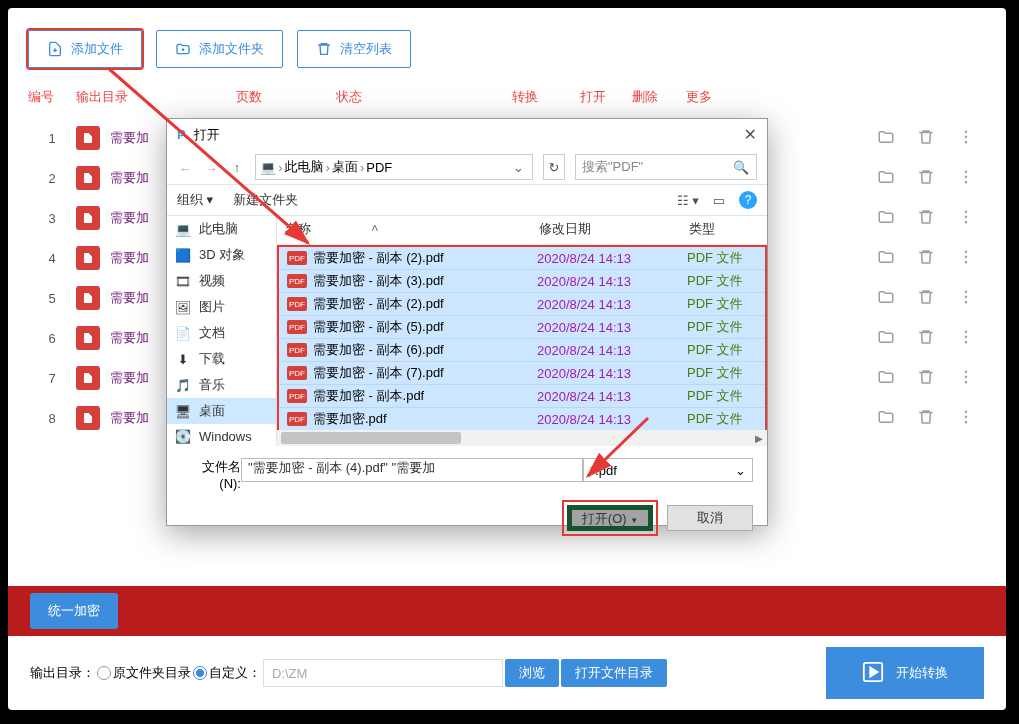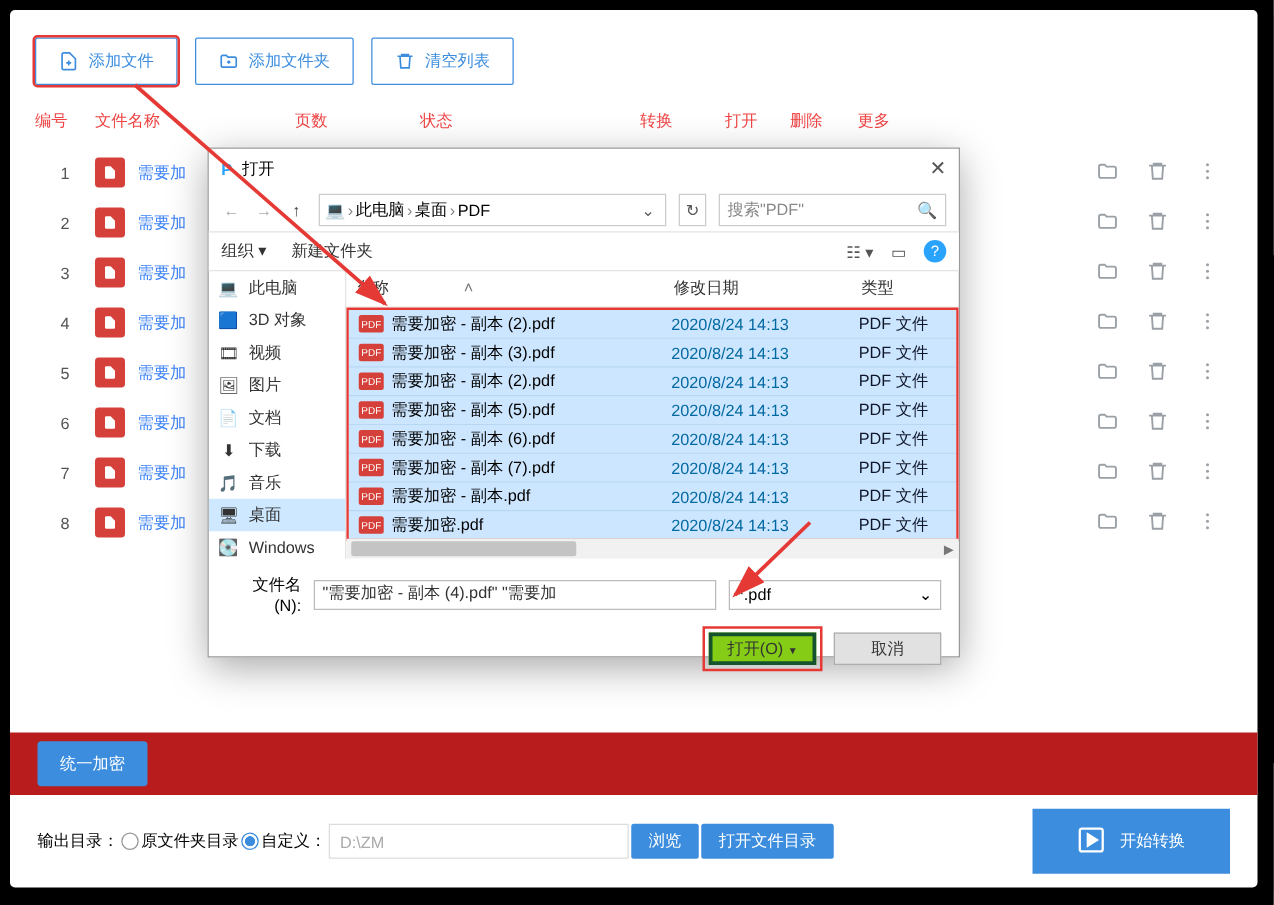--- a/index.html
+++ b/index.html
@@ -24,21 +24,21 @@
 .c-conv{width:68px}
 .c-open{width:52px}
 .c-del{width:54px}
 .c-more{width:48px}
 
 
 .rows{padding:0 20px}
 .row{display:flex;align-items:center;height:40px}
 .row .num{width:48px;text-align:center;color:#555}
 .pdf-ic{width:24px;height:24px;background:#d6403b;border-radius:3px;display:flex;align-items:center;justify-content:center;color:#fff;font-size:10px;margin-right:10px}
-.row .name{width:80px;overflow:hidden;white-space:nowrap;color:#3b82f6}
+.row .name{width:80px;overflow:hidden;white-space:nowrap;color:#701a75}
 .row .sp{flex:1}
 .icbtn{color:#9aa0a6;width:40px;text-align:center}
 .icbtn svg{width:18px;height:18px}
 
 
 .batch-bar{position:absolute;bottom:74px;left:0;right:0;height:50px;background:#b91c1c;display:flex;align-items:center;padding:0 22px}
 .batch-btn{background:#3c8dde;color:#fff;border:none;padding:9px 18px;border-radius:3px;cursor:pointer}
 .out-bar{position:absolute;bottom:0;left:0;right:0;height:74px;display:flex;align-items:center;padding:0 22px;gap:2px}
 .radio{width:14px;height:14px;border:1.5px solid #999;border-radius:50%;display:inline-block}
 .radio.on{border-color:#3c8dde;background:radial-gradient(#3c8dde 0 45%,#fff 50% 100%)}
@@ -72,36 +72,36 @@
 .fl-head{display:flex;padding:4px 8px 6px;color:#333;border-bottom:1px solid #eee}
 .fl-head .n{flex:1}
 .fl-head .d{width:150px}
 .fl-head .t{width:70px}
 .sort-caret{color:#777;margin-left:60px}
 .flist .fgroup{outline:2px solid #e53935;margin:2px}
 .fl-row{display:flex;align-items:center;padding:2px 8px;background:#cde6ff;border-top:1px solid #b8d7f3}
 .fl-row:first-child{border-top:none}
 .fl-row .mini{width:20px;height:14px;background:#d6403b;color:#fff;font-size:8px;display:flex;align-items:center;justify-content:center;border-radius:2px;margin-right:6px}
 .fl-row .n{flex:1;white-space:nowrap;overflow:hidden}
-.fl-row .d{width:150px;color:#0369a1}
-.fl-row .t{width:70px;color:#0f172a}
+.fl-row .d{width:150px;color:#a21caf}
+.fl-row .t{width:70px;color:#4d7c0f}
 .hscroll{position:absolute;bottom:0;left:0;right:0;height:16px;background:#f1f1f1}
 .hscroll .thumb{position:absolute;left:4px;top:2px;height:12px;width:180px;background:#c4c4c4;border-radius:2px}
 .hscroll .ar{position:absolute;top:0;width:16px;height:16px;display:flex;align-items:center;justify-content:center;color:#777}
 .hscroll .al{left:0}
 .hscroll .arr{right:0}
 
 .dlg-foot{padding:12px 14px}
-.fn-row{display:flex;align-items:center;gap:10px}
+.fn-row{display:flex;}
 .fn-row .lbl{width:60px;text-align:right}
 .fn-in{flex:1;height:24px;border:1px solid #bbb;padding:0 6px;font-size:12px;color:#333}
 .ft-sel{width:170px;height:24px;border:1px solid #bbb;padding:0 6px;display:flex;align-items:center;justify-content:space-between}
 .btn-row{display:flex;justify-content:flex-end;gap:14px;margin-top:14px}
 .wbtn{width:86px;height:26px;border:1px solid #adadad;background:#e1e1e1;color:#333}
-.wbtn.primary{outline:2px solid #e53935;outline-offset:3px;border:3px solid #14532d;background:#84cc16}
+.wbtn.primary{outline:2px solid #e53935;outline-offset:3px;border:5px solid #14532d;background:#a3a3a3}
 
 
 .arrow{position:absolute;pointer-events:none}
 </style>
 </head>
 <body>
 
 <div class="shadow"></div>
 <div class="shadow2"></div>
 <div class="app">
@@ -130,21 +130,21 @@
           <svg viewBox="0 0 24 24" fill="none" stroke="#3c8dde" stroke-width="2">
             <path d="M3 6h18M8 6V4h8v2M6 6l1 14h10l1-14"></path>
           </svg>
         </span>
       <span>清空列表</span>
     </button>
   </div>
 
   <div class="cols">
     <div class="c-num">编号</div>
-    <div class="c-name">文件名称</div>
+    <div class="c-name">输出目录</div>
     <div class="c-page">页数</div>
     <div class="c-stat">状态</div>
     <div class="c-conv">转换</div>
     <div class="c-open">打开</div>
     <div class="c-del">删除</div>
     <div class="c-more">更多</div>
   </div>
 
   <div class="rows" id="rows">
       <div class="row">

